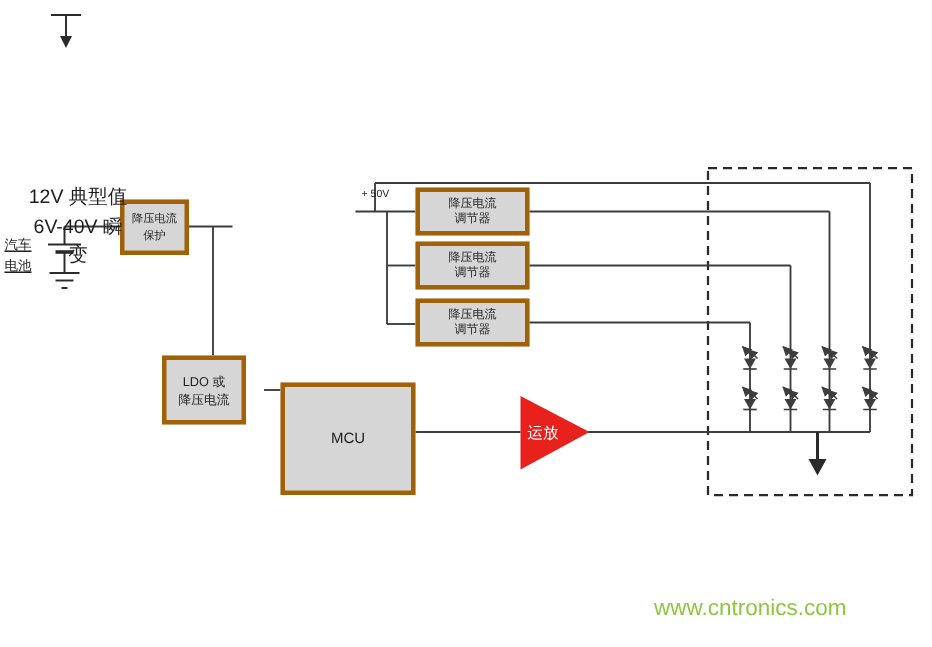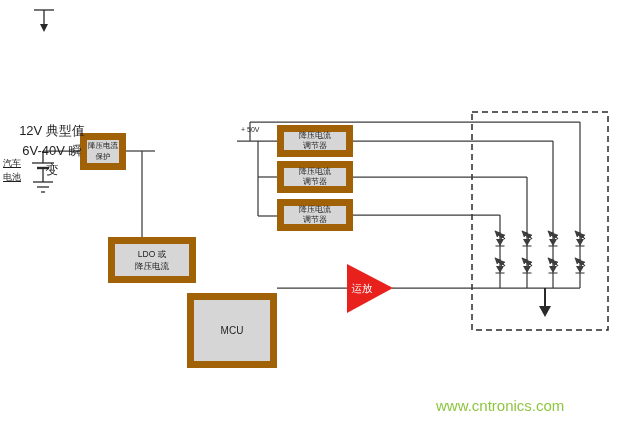--- a/index.html
+++ b/index.html
@@ -1,29 +1,29 @@
 <!DOCTYPE html>
 <html><head>
 <meta charset="utf-8">
 <style>
   html,body{margin:0;padding:0;background:#ffffff;}
   .stage{position:relative;width:621px;height:431px;background:#ffffff;
          font-family:"Liberation Sans",sans-serif;overflow:hidden;}
   .stage > svg{position:absolute;left:0;top:0;}
-  .box{position:absolute;background:#d6d6d6;border:7px solid #a16207;box-sizing:border-box;
+  .box{position:absolute;background:#d6d6d6;border:3px solid #a16207;box-sizing:border-box;
        display:flex;flex-direction:column;align-items:center;justify-content:center;
        text-align:center;color:#1f1f1f;}
   .box span{display:block;}
   #box-protection{left:80px;top:133px;width:46px;height:37px;font-size:7.5px;line-height:1.35;}
   #box-boost{left:155px;top:131px;width:82px;height:37px;font-size:9px;}
   #box-buck1{left:277px;top:125px;width:76px;height:32px;font-size:8px;line-height:1.3;}
   #box-buck2{left:277px;top:161px;width:76px;height:32px;font-size:8px;line-height:1.3;}
   #box-buck3{left:277px;top:199px;width:76px;height:32px;font-size:8px;line-height:1.3;}
-  #box-ldo{left:108px;top:237px;width:88px;height:46px;font-size:8.5px;line-height:1.45;}
-  #box-mcu{left:187px;top:255px;width:90px;height:75px;font-size:10px;margin-top:38px;}
+  #box-ldo{left:108px;top:237px;width:56px;height:46px;font-size:8.5px;line-height:1.45;}
+  #box-mcu{left:187px;top:255px;width:90px;height:75px;font-size:10px;}
   .lbl{position:absolute;color:#1f1f1f;}
   #lbl-note{left:16px;top:121px;width:72px;font-size:13px;text-align:center;line-height:1.5;}
   #lbl-battery{left:3px;top:157px;font-size:9px;line-height:1.55;text-decoration:underline;}
   #lbl-rail{left:241px;top:126px;font-size:7px;}
   #watermark{left:436px;top:397px;font-size:15px;color:#8dc63f;}
 </style>
 </head>
 <body>
 
 <div class="stage">

